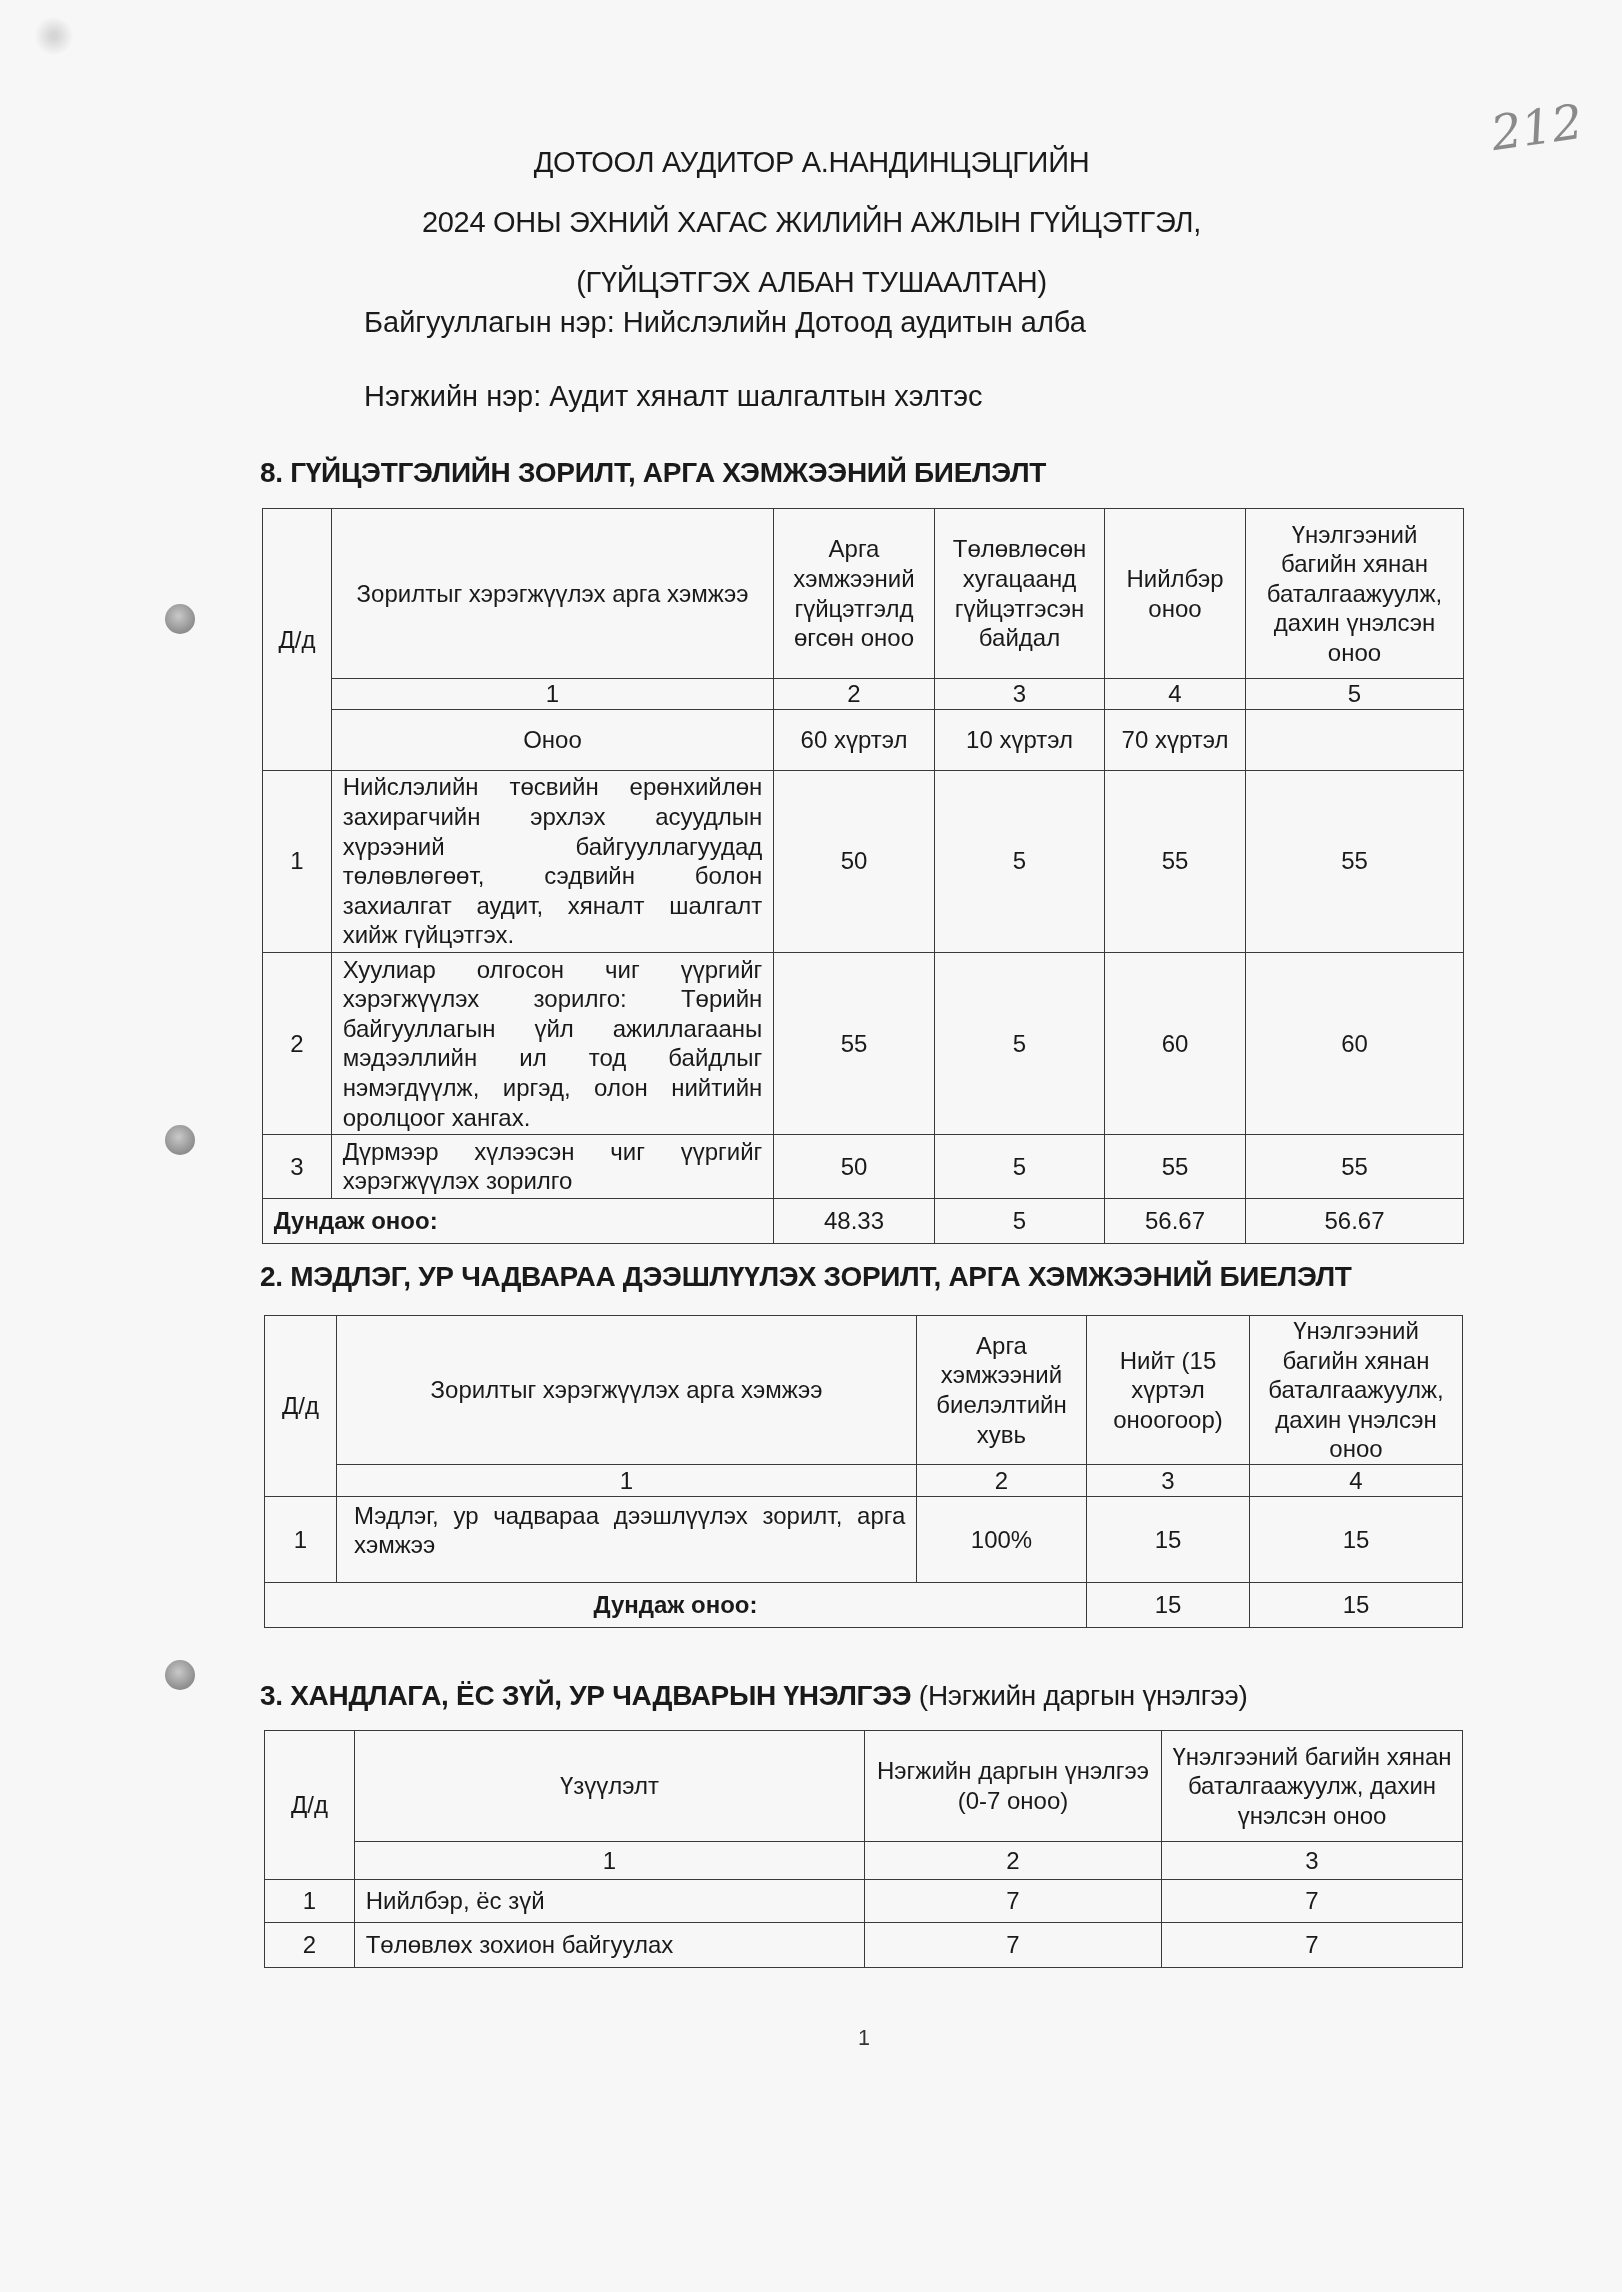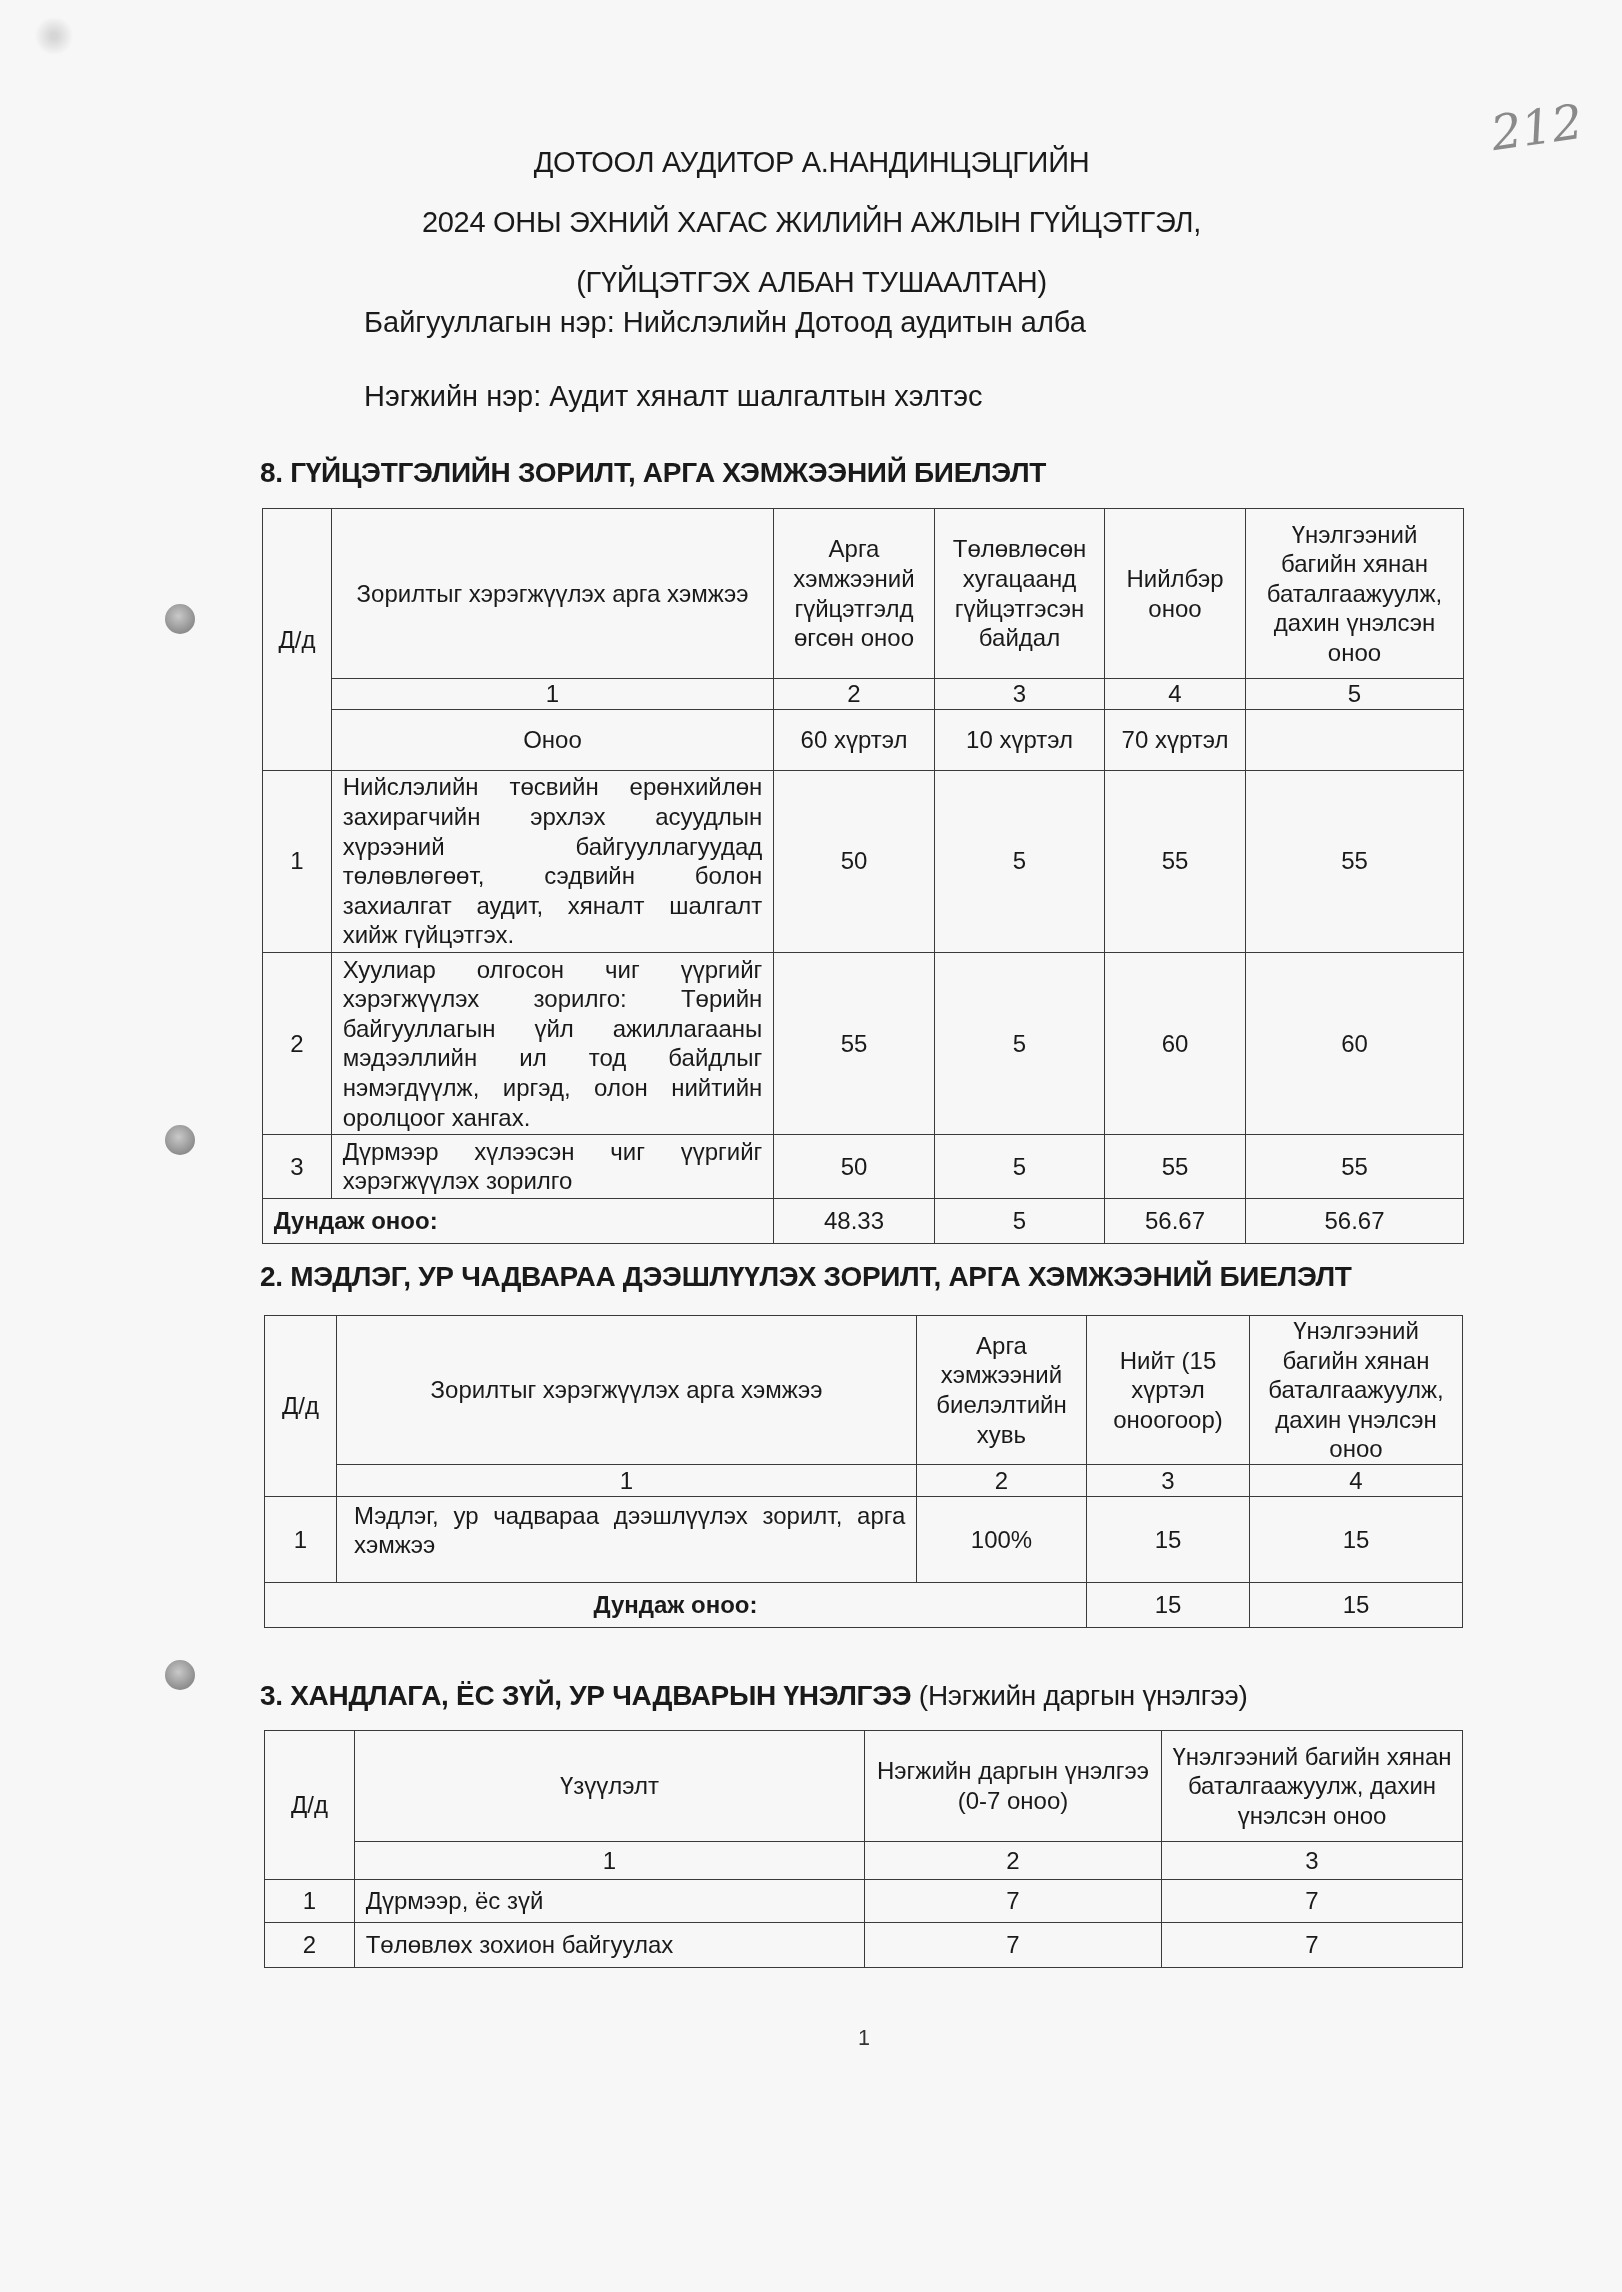--- a/index.html
+++ b/index.html
@@ -186,21 +186,21 @@
     <td>Нэгжийн даргын үнэлгээ (0-7 оноо)</td>
     <td>Үнэлгээний багийн хянан баталгаажуулж, дахин үнэлсэн оноо</td>
   </tr>
   <tr style="height:38px;">
     <td>1</td>
     <td>2</td>
     <td>3</td>
   </tr>
   <tr style="height:43px;">
     <td>1</td>
-    <td class="left">Дүрмээр, ёс зүй</td>
+    <td class="left">Нийлбэр, ёс зүй</td>
     <td>7</td>
     <td>7</td>
   </tr>
   <tr style="height:45px;">
     <td>2</td>
     <td class="left">Төлөвлөх зохион байгуулах</td>
     <td>7</td>
     <td>7</td>
   </tr>
 </tbody>

